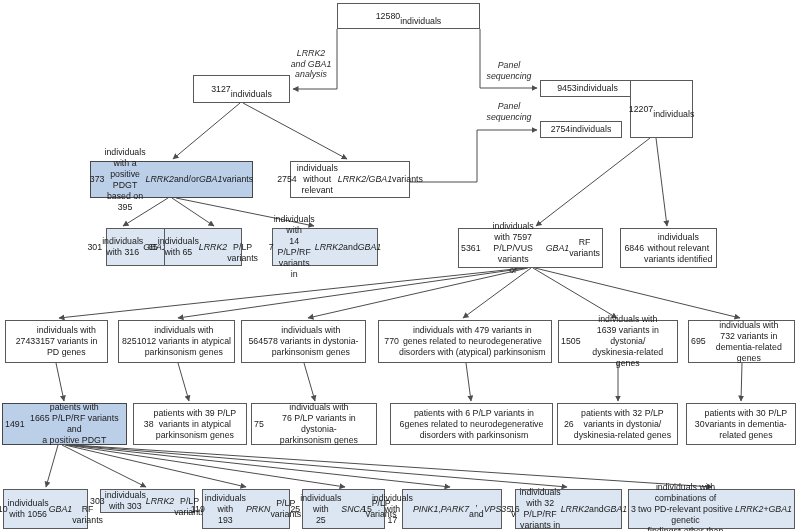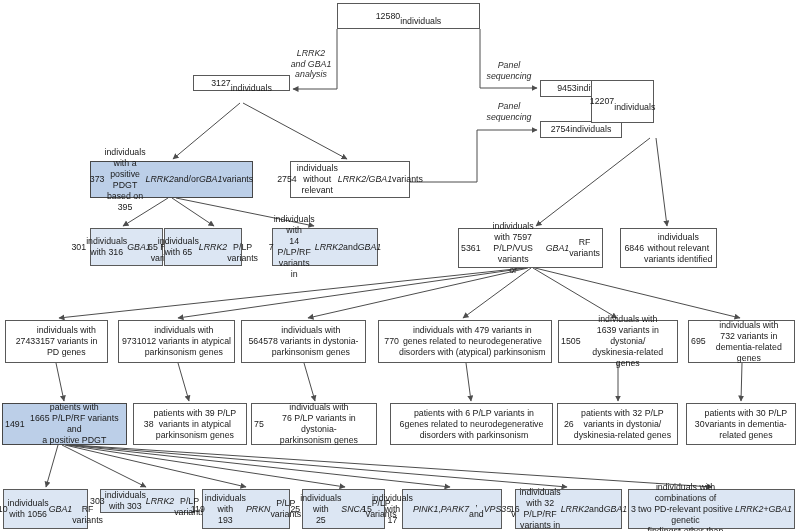--- a/index.html
+++ b/index.html
@@ -57,37 +57,37 @@
       <line x1="71" y1="445" x2="567" y2="487" marker-end="url(#arr)"></line>
       <line x1="73" y1="445" x2="712" y2="487" marker-end="url(#arr)"></line>
     </g>
   </svg>
 
   <div class="elabel" style="left:285px;top:48px;width:52px">LRRK2<br>and GBA1<br>analysis</div>
   <div class="elabel" style="left:481px;top:60px;width:56px">Panel<br>sequencing</div>
   <div class="elabel" style="left:481px;top:101px;width:56px">Panel<br>sequencing</div>
 
   <div class="node" style="left:337px;top:3px;width:143px;height:26px"><b>12580</b><br>individuals</div>
-  <div class="node" style="left:193px;top:75px;width:97px;height:16px"><b>3127</b><br>individuals</div>
+  <div class="node" style="left:193px;top:75px;width:97px;height:28px"><b>3127</b><br>individuals</div>
   <div class="node" style="left:540px;top:80px;width:95px;height:17px"><b>9453</b> individuals</div>
   <div class="node" style="left:540px;top:121px;width:82px;height:17px"><b>2754</b> individuals</div>
-  <div class="node" style="left:591px;top:80px;width:63px;height:43px"><b>12207</b><br>individuals</div>
+  <div class="node" style="left:630px;top:80px;width:63px;height:58px"><b>12207</b><br>individuals</div>
 
   <div class="node dark" style="left:90px;top:161px;width:163px;height:37px"><b>373</b> individuals with a positive<br>PDGT based on 395<br><i>LRRK2</i> and/or <i>GBA1</i> variants</div>
   <div class="node" style="left:290px;top:161px;width:120px;height:37px"><b>2754</b> individuals<br>without relevant<br><i>LRRK2/GBA1</i> variants</div>
 
-  <div class="node light" style="left:90px;top:228px;width:73px;height:38px"><b>301</b> individuals<br>with 316 <i>GBA1</i><br>RF variants</div>
+  <div class="node light" style="left:106px;top:228px;width:73px;height:38px"><b>301</b> individuals<br>with 316 <i>GBA1</i><br>RF variants</div>
   <div class="node light" style="left:164px;top:228px;width:78px;height:38px"><b>65</b> individuals<br>with 65 <i>LRRK2</i><br>P/LP variants</div>
   <div class="node light" style="left:272px;top:228px;width:106px;height:38px"><b>7</b> individuals with<br>14 P/LP/RF variants<br>in <i>LRRK2</i> and <i>GBA1</i></div>
 
   <div class="node" style="left:458px;top:228px;width:145px;height:40px"><b>5361</b> individuals<br>with 7597 P/LP/VUS variants<br>or <i>GBA1</i> RF variants</div>
   <div class="node" style="left:620px;top:228px;width:97px;height:40px"><b>6846</b> individuals<br>without relevant<br>variants identified</div>
 
   <div class="node" style="left:5px;top:320px;width:103px;height:43px"><b>2743</b> individuals with<br>3157 variants in<br>PD genes</div>
-  <div class="node" style="left:118px;top:320px;width:117px;height:43px"><b>973</b> individuals with<br>1012 variants in atypical<br>parkinsonism genes</div>
+  <div class="node" style="left:118px;top:320px;width:117px;height:43px"><b>825</b> individuals with<br>1012 variants in atypical<br>parkinsonism genes</div>
   <div class="node" style="left:241px;top:320px;width:125px;height:43px"><b>564</b> individuals with<br>578 variants in dystonia-<br>parkinsonism genes</div>
   <div class="node" style="left:378px;top:320px;width:174px;height:43px"><b>770</b> individuals with 479 variants in<br>genes related to neurodegenerative<br>disorders with (atypical) parkinsonism</div>
   <div class="node" style="left:558px;top:320px;width:120px;height:43px"><b>1505</b> individuals with<br>1639 variants in dystonia/<br>dyskinesia-related genes</div>
   <div class="node" style="left:688px;top:320px;width:107px;height:43px"><b>695</b> individuals with<br>732 variants in<br>dementia-related genes</div>
 
   <div class="node dark" style="left:2px;top:403px;width:125px;height:42px"><b>1491</b> patients with<br>1665 P/LP/RF variants and<br>a positive PDGT</div>
   <div class="node" style="left:133px;top:403px;width:114px;height:42px"><b>38</b> patients with 39 P/LP<br>variants in atypical<br>parkinsonism genes</div>
   <div class="node" style="left:251px;top:403px;width:126px;height:42px"><b>75</b> individuals with<br>76 P/LP variants in dystonia-<br>parkinsonism genes</div>
   <div class="node" style="left:390px;top:403px;width:163px;height:42px"><b>6</b> patients with 6 P/LP variants in<br>genes related to neurodegenerative<br>disorders with parkinsonism</div>
   <div class="node" style="left:557px;top:403px;width:121px;height:42px"><b>26</b> patients with 32 P/LP<br>variants in dystonia/<br>dyskinesia-related genes</div>

